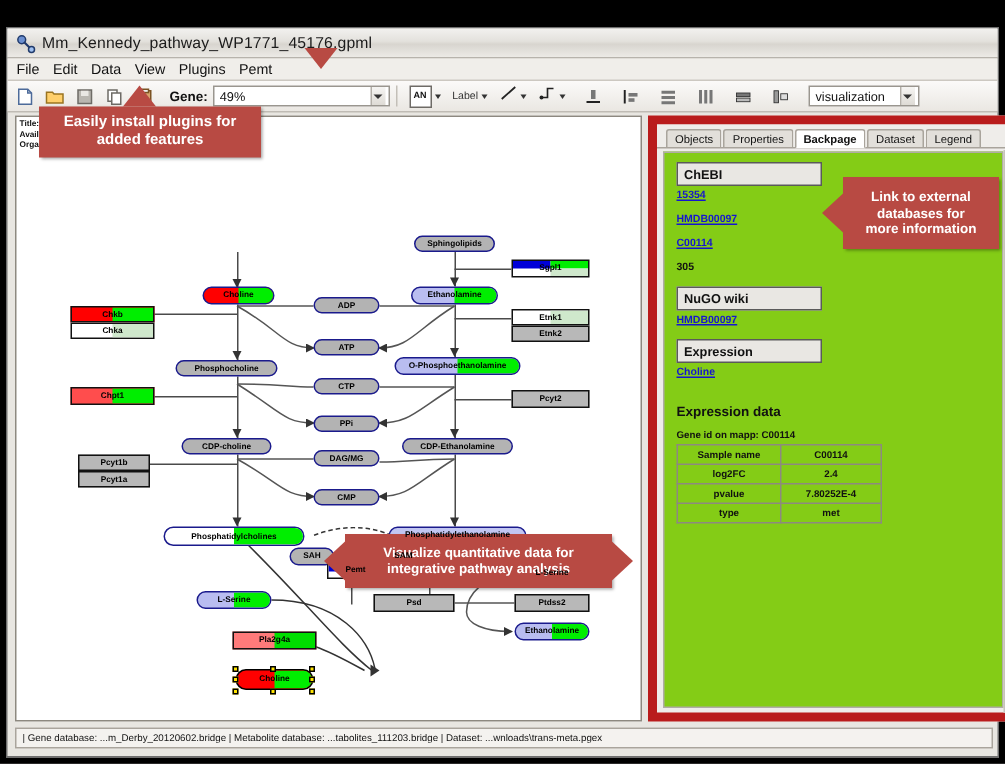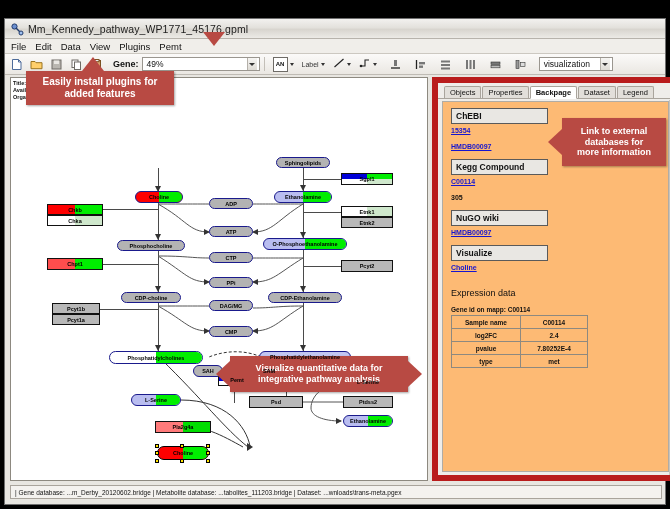--- a/index.html
+++ b/index.html
@@ -56,28 +56,28 @@
   .handle{position:absolute;width:4px;height:4px;background:#ffe400;border:1px solid #000;box-sizing:border-box;z-index:9;}
 
   
   .side{position:absolute;left:427px;top:58px;width:252px;height:404px;background:#efedea;
       border:6px solid #b91c1c;box-sizing:border-box;}
   .tabs{position:absolute;left:0;top:0;height:16px;width:100%;display:flex;align-items:flex-end;
       padding-left:6px;box-sizing:border-box;background:#efedea;border-bottom:1px solid #a9a49c;}
   .tab{font-size:7.5px;color:#111;padding:1.5px 5px 1px 5px;border:1px solid #a9a49c;
       border-bottom:none;background:#e2dfda;margin-right:1px;border-radius:2px 2px 0 0;}
   .tab.active{background:#fff;border-bottom:1px solid #fff;position:relative;top:1px;font-weight:bold;}
-  .sbody{position:absolute;left:4px;top:18px;right:9px;bottom:3px;background:#fdba74;
+  .sbody{position:absolute;left:4px;top:18px;right:9px;bottom:3px;background:#84cc16;
       border:1px solid #b0aca5;box-sizing:border-box;overflow:hidden;}
   .sinner{position:absolute;left:8px;top:6px;right:4px;}
   .dbhdr{width:97px;border:1px solid #5a5a5a;background:#e9e7e3;font-size:8.5px;font-weight:bold;
       color:#111;padding:2px 4px;box-sizing:border-box;margin-bottom:3px;}
   .dblink{font-size:7px;color:#1515d0;text-decoration:underline;font-weight:bold;margin-bottom:9px;display:block;}
   .dbval{font-size:7px;color:#111;margin-bottom:9px;display:block;font-weight:bold;}
-  .exp{font-size:9px;font-weight:normal;color:#111;margin:17px 0 8px 0;}
+  .exp{font-size:9px;font-weight:bold;color:#111;margin:17px 0 8px 0;}
   .genemap{font-size:6.5px;color:#111;font-weight:bold;margin-bottom:2px;}
   table.dt{border-collapse:collapse;}
   table.dt td{border:1px solid #8d8980;font-size:6.5px;color:#111;font-weight:bold;
       text-align:center;padding:2px 3px;height:8px;}
   .scrollv{position:absolute;right:0;top:17px;bottom:0;width:8px;background:#f0eeea;border-left:1px solid #c7c3bc;}
   .scrollthumb{position:absolute;left:1px;top:2px;width:6px;height:40px;background:#c8c4bd;border:1px solid #a7a39c;box-sizing:border-box;}
 
   
   .status{position:absolute;left:5px;bottom:5px;width:652px;height:14px;background:#f4f2ef;
       border:1px solid #a9a49c;box-sizing:border-box;display:flex;align-items:center;
@@ -472,29 +472,28 @@
         <div class="tab">Legend</div>
       </div>
 
       <div class="sbody">
         <div class="sinner">
           <div class="dbhdr">ChEBI</div>
           <a class="dblink">15354</a>
 
           <a class="dblink">HMDB00097</a>
 
-          <div class="dbhdr">Kegg Compound</div>
           <a class="dblink">C00114</a>
 
           <span class="dbval">305</span>
 
           <div class="dbhdr">NuGO wiki</div>
           <a class="dblink">HMDB00097</a>
 
-          <div class="dbhdr">Visualize</div>
+          <div class="dbhdr">Expression</div>
           <a class="dblink">Choline</a>
 
           <div class="exp">Expression data</div>
           <div class="genemap">Gene id on mapp: C00114</div>
 
           <table class="dt">
             <tbody>
                 <tr>
               <td style="width:62px">Sample name</td>
               <td style="width:60px">C00114</td>

